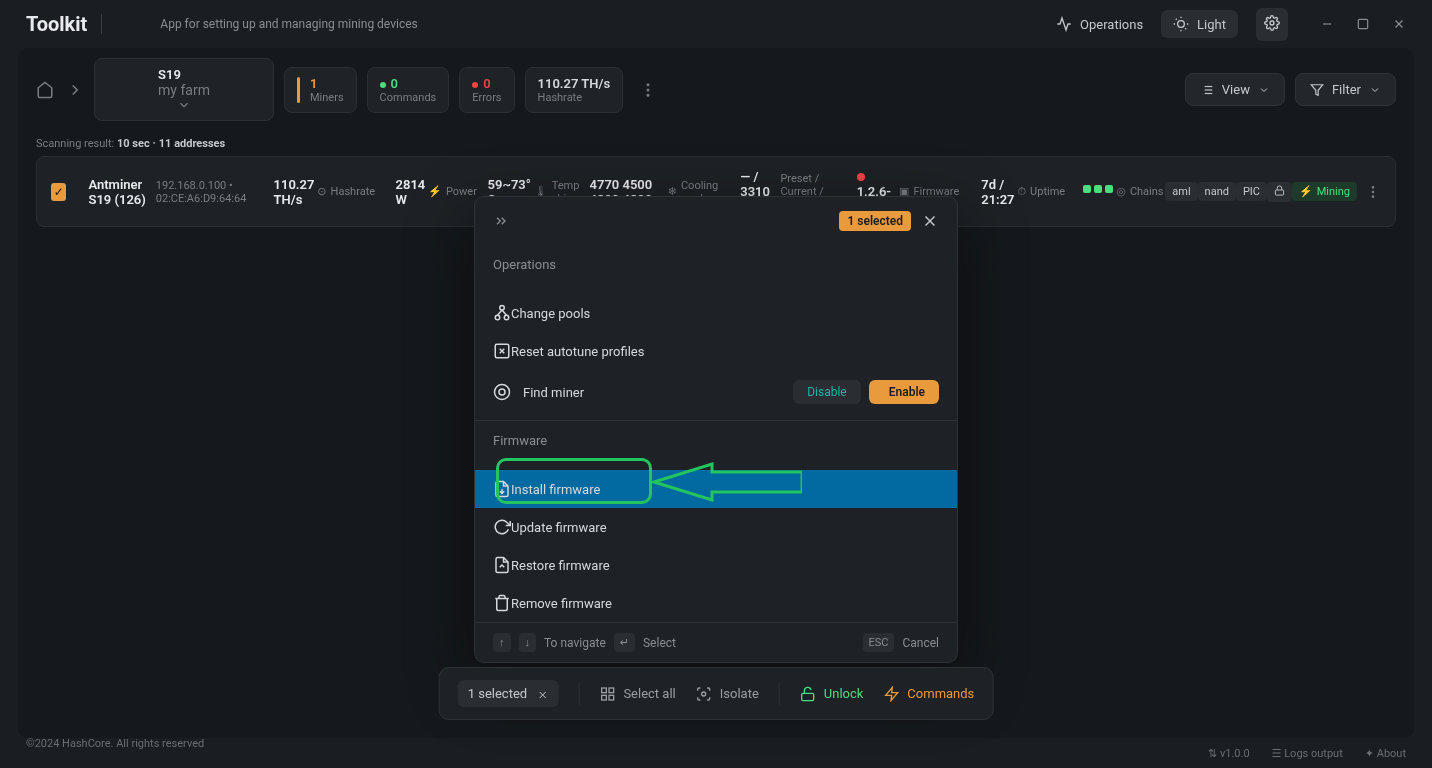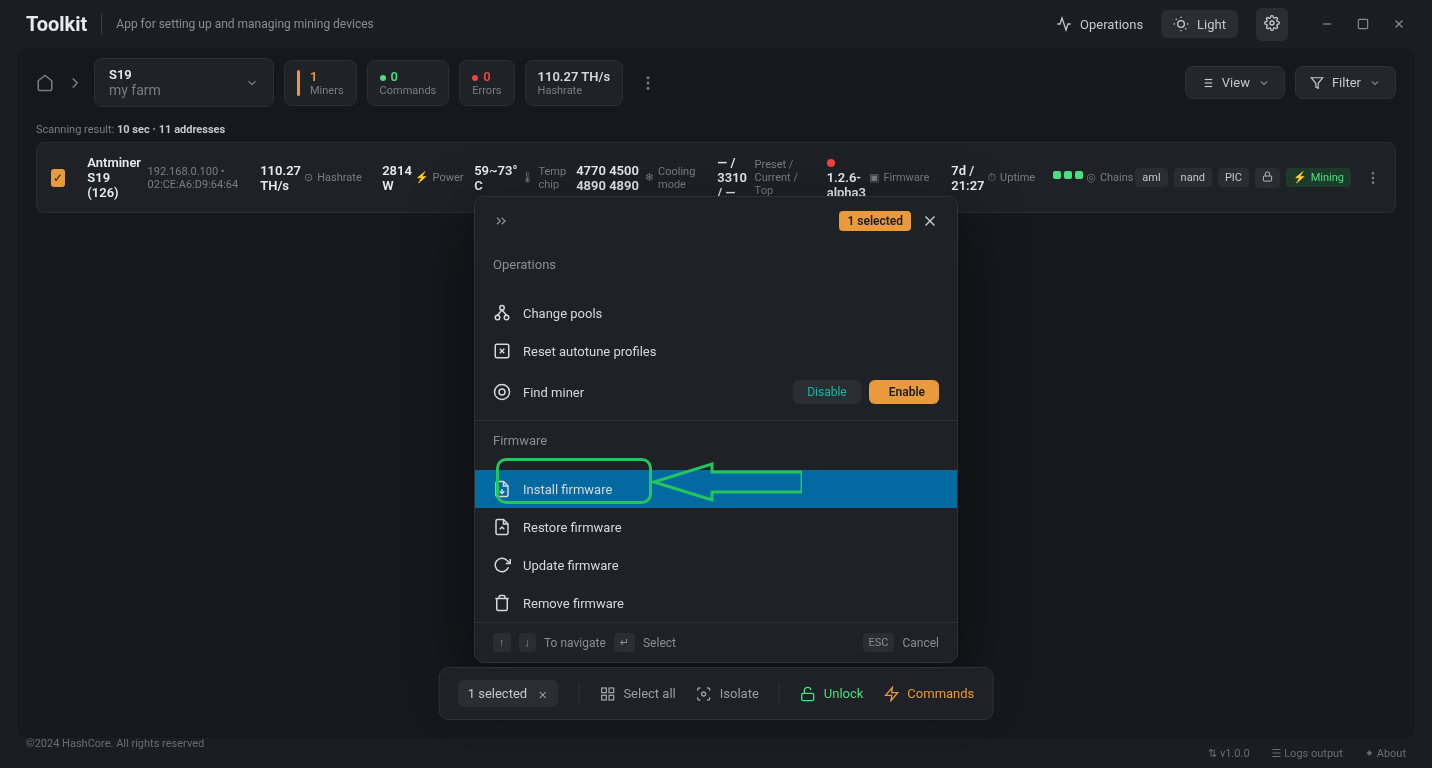--- a/index.html
+++ b/index.html
@@ -1,59 +1,59 @@
 <!DOCTYPE html>
 <html><head>
 <meta charset="utf-8">
 <style>
 *{box-sizing:border-box;margin:0;padding:0;font-family:-apple-system,BlinkMacSystemFont,"Segoe UI",Roboto,sans-serif;}
 body{background:#1a1d21;color:#c5c8cc;width:1432px;height:768px;overflow:hidden;font-size:13px;}
 .titlebar{display:flex;align-items:center;padding:0 26px;height:48px;gap:14px;}
 .app-title{font-size:20px;font-weight:700;color:#e8eaed;}
 .vdiv{width:1px;height:20px;background:#3a3d42;}
-.app-sub{font-size:12px;color:#8a8d92;}
+.app-sub{font-size:12px;color:#8a8d92;margin-left:44px;}
 .tb-right{margin-left:auto;display:flex;align-items:center;gap:18px;}
 .tb-btn{display:flex;align-items:center;gap:8px;color:#c5c8cc;cursor:pointer;}
 .light-pill{background:#2a2d32;border-radius:6px;padding:6px 12px;display:flex;align-items:center;gap:8px;}
 .gear-box{background:#2a2d32;border-radius:6px;padding:7px 8px;}
 .win-ctrl{display:flex;gap:22px;margin-left:14px;}
 .win-ctrl svg{cursor:pointer;}
 .main{background:#15181c;border-radius:10px;margin:0 18px;height:690px;padding:10px 18px 0;position:relative;}
 .topbar{display:flex;align-items:center;gap:10px;}
 .nav-ico{display:flex;gap:12px;color:#7a7d82;}
-.farm-sel{background:#1f2226;border:1px solid #2c2f34;border-radius:8px;padding:8px 14px;width:180px;display:flex;justify-content:space-between;align-items:center;}
+.farm-sel{background:#1f2226;border:1px solid #2c2f34;border-radius:8px;padding:8px 14px;width:180px;display:flex;justify-content:space-between;align-items:center;flex-direction:column;}
 .farm-name{font-weight:600;color:#e8eaed;}
 .farm-sub{font-size:14px;color:#7a7d82;}
 .stat{display:flex;align-items:center;gap:10px;background:#1f2226;border:1px solid #2c2f34;border-radius:8px;padding:8px 12px;}
 .stat-bar{width:3px;height:26px;border-radius:2px;}
 .stat-val{font-weight:600;}
 .stat-lbl{font-size:11px;color:#7a7d82;}
 .dot{width:6px;height:6px;border-radius:50%;display:inline-block;margin-right:5px;}
 .top-right{margin-left:auto;display:flex;gap:10px;}
 .pill-btn{background:#23262b;border:1px solid #2f3238;border-radius:8px;padding:8px 14px;display:flex;align-items:center;gap:8px;cursor:pointer;}
 .scanline{font-size:11px;color:#7a7d82;margin:16px 0 6px;padding-right:4px;}
 .scanline b{color:#c5c8cc;}
 .row{background:#1e2125;border:1px solid #2a2d32;border-radius:8px;padding:12px 14px;display:flex;align-items:center;gap:22px;}
 .ck{width:18px;height:18px;background:#e89a3c;border-radius:3px;display:flex;align-items:center;justify-content:center;color:#1a1d21;font-size:12px;}
 .col{display:flex;flex-direction:row;gap:3px;}
 .col-top{font-weight:600;color:#e8eaed;font-size:13px;}
 .col-sub{font-size:11px;color:#7a7d82;display:flex;align-items:center;gap:4px;}
-.badges{display:flex;gap:6px;margin-left:auto;align-items:center;}
+.badges{display:flex;margin-left:auto;align-items:center;}
 .badge{background:#2a2d32;border-radius:4px;padding:3px 7px;font-size:11px;color:#9a9d a2;}
 .badge-mine{background:#1d3a2a;color:#4ade80;display:flex;align-items:center;gap:4px;}
 .chains{display:flex;gap:3px;}
 .chain{width:8px;height:8px;background:#4ade80;border-radius:2px;}
 .fw-dot{width:8px;height:8px;background:#ef4444;border-radius:50%;display:inline-block;margin-right:6px;}
 .modal-bg{position:absolute;inset:0;display:flex;align-items:flex-start;justify-content:center;padding-top:148px;}
 .modal{width:484px;background:#1e2125;border:1px solid #2f3238;border-radius:10px;overflow:hidden;box-shadow:0 20px 60px rgba(0,0,0,.5);}
 .m-head{display:flex;align-items:center;justify-content:space-between;padding:14px 18px;}
 .sel-tag{background:#e89a3c;color:#1a1d21;font-size:12px;font-weight:600;padding:3px 8px;border-radius:4px;}
 .m-sec{padding:12px 18px;}
 .m-sec-title{font-size:13px;color:#8a8d92;margin-bottom:10px;}
-.m-item{display:flex;align-items:center;gap:12px;padding:10px 18px;cursor:pointer;color:#d5d8dc;}
+.m-item{display:flex;align-items:center;padding:10px 18px;cursor:pointer;color:#d5d8dc;}
 .m-item.hl{background:#0369a1;position:relative;text-align:center;}
 .find-row{display:flex;align-items:center;justify-content:space-between;}
 .find-btns{display:flex;gap:8px;}
 .m-btn{border-radius:6px;padding:5px 14px;font-size:12px;cursor:pointer;}
 .m-btn.dis{background:#2a2d32;color:#14b8a6;}
 .m-btn.en{background:#e89a3c;color:#1a1d21;font-weight:600;padding-left:20px;}
 .m-foot{border-top:1px solid #2f3238;padding:10px 18px;display:flex;align-items:center;gap:8px;font-size:12px;color:#8a8d92;}
 .key{background:#2a2d32;border-radius:4px;padding:3px 6px;font-size:11px;}
 .m-foot-r{margin-left:auto;display:flex;align-items:center;gap:8px;}
 .arrow-ann{position:absolute;left:634px;top:412px;pointer-events:none;}
@@ -310,32 +310,32 @@
         <svg width="18" height="18" viewBox="0 0 24 24" fill="none" stroke="currentColor" stroke-width="2">
             <path d="M14 2H6a2 2 0 00-2 2v16a2 2 0 002 2h12a2 2 0 002-2V8z"></path>
             <polyline points="14 2 14 8 20 8"></polyline>
             <line x1="12" y1="18" x2="12" y2="12"></line>
             <polyline points="9 15 12 18 15 15"></polyline>
           </svg>
         <span>Install firmware</span>
       </div>
       <div class="m-item">
         <svg width="18" height="18" viewBox="0 0 24 24" fill="none" stroke="currentColor" stroke-width="2">
+            <polyline points="23 4 23 10 17 10"></polyline>
+            <path d="M20.49 15a9 9 0 11-2.12-9.36L23 10"></path>
+          </svg>
+        <span>Update firmware</span>
+      </div>
+      <div class="m-item">
+        <svg width="18" height="18" viewBox="0 0 24 24" fill="none" stroke="currentColor" stroke-width="2">
             <path d="M14 2H6a2 2 0 00-2 2v16a2 2 0 002 2h12a2 2 0 002-2V8z"></path>
             <polyline points="14 2 14 8 20 8"></polyline>
             <polyline points="9 15 12 12 15 15"></polyline>
           </svg>
         <span>Restore firmware</span>
-      </div>
-      <div class="m-item">
-        <svg width="18" height="18" viewBox="0 0 24 24" fill="none" stroke="currentColor" stroke-width="2">
-            <polyline points="23 4 23 10 17 10"></polyline>
-            <path d="M20.49 15a9 9 0 11-2.12-9.36L23 10"></path>
-          </svg>
-        <span>Update firmware</span>
       </div>
       <div class="m-item">
         <svg width="18" height="18" viewBox="0 0 24 24" fill="none" stroke="currentColor" stroke-width="2">
             <polyline points="3 6 5 6 21 6"></polyline>
             <path d="M19 6v14a2 2 0 01-2 2H7a2 2 0 01-2-2V6m3 0V4a2 2 0 012-2h4a2 2 0 012 2v2"></path>
           </svg>
         <span>Remove firmware</span>
       </div>
       <div class="m-foot">
         <span class="key">↑</span>

